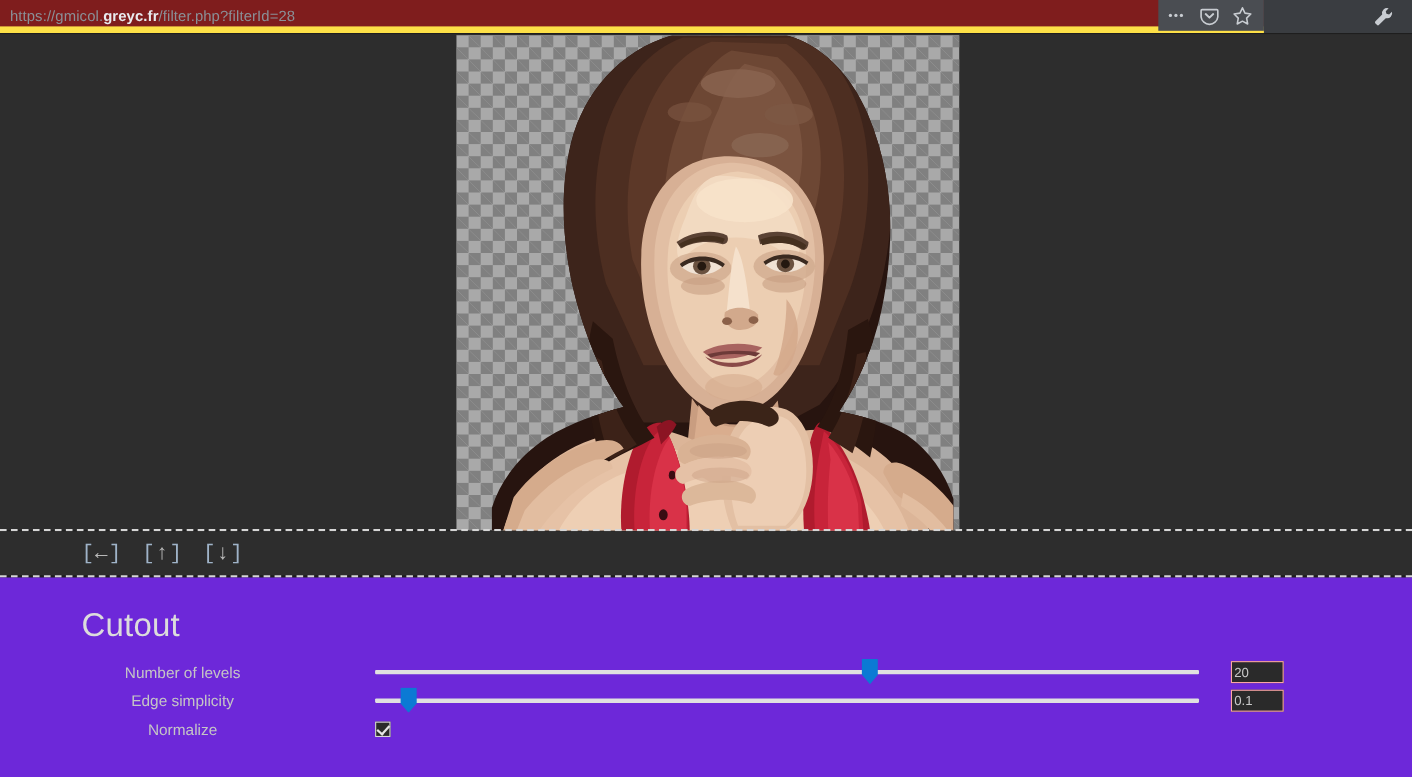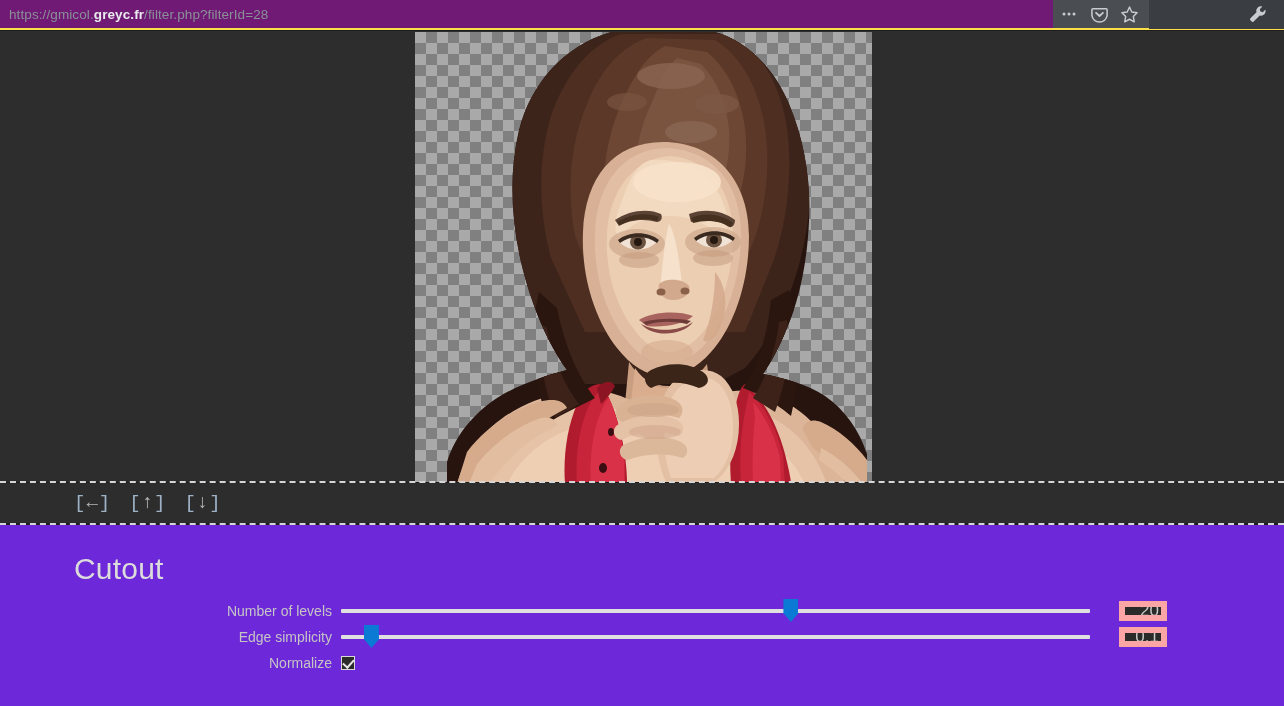--- a/index.html
+++ b/index.html
@@ -9,23 +9,23 @@
     width: 1284px; height: 706px;
     overflow: hidden;
     background: #1e1e1e;
     font-family: "Liberation Sans", sans-serif;
   }
 
   
   .browser-bar {
     position: absolute; left: 0; top: 0;
     width: 1284px; height: 30px;
-    background: #701a75;
-    border-bottom: 2px solid #fde047;
-    display: flex; align-items: center;
+    background: #7f1d1d;
+    border-bottom: 6px solid #fde047;
+    display: flex; align-items: flex-start;
   }
   .urlbar {
     flex: 1 1 auto;
     padding-left: 9px;
     font-size: 13.5px;
     color: #9aa0a6;
     white-space: nowrap; overflow: hidden;
     letter-spacing: 0.1px;
     line-height: 29px;
   }
@@ -122,21 +122,21 @@
     width: 1284px;
   }
   .param-row {
     display: flex;
     align-items: center;
     height: 26px;
     margin-bottom: 0px;
   }
   .param-label {
     width: 341px;
-    text-align: right;
+    text-align: center;
     padding-right: 9px;
     font-size: 14px;
     color: #c5c5c5;
     white-space: nowrap;
   }
   .slider-wrap {
     position: relative;
     width: 749px;
     height: 26px;
     display: flex;
@@ -158,28 +158,27 @@
     height: 23px;
     background: #0b7ad4;
     margin-left: -7px;
     clip-path: polygon(0 0, 100% 0, 100% 62%, 50% 100%, 0 62%);
   }
   .num-field {
     margin-left: 29px;
     width: 48px;
     height: 20px;
     background: #2a2a2a;
-    border: 6px solid #fca5a5;
+    border: 1px solid #fca5a5;
     color: #c8c8c8;
-    font-size: 17px;
+    font-size: 12px;
     font-family: "Liberation Sans", sans-serif;
     padding: 0 2px;
     line-height: 18px;
     outline: none;
-    text-align: right;
   }
   .check-wrap {
     width: 749px; height: 26px;
     display: flex; align-items: center;
   }
   .checkbox {
     width: 14px; height: 14px;
     background: #2b2b2b;
     border: 1px solid #d8d8d8;
     position: relative;

